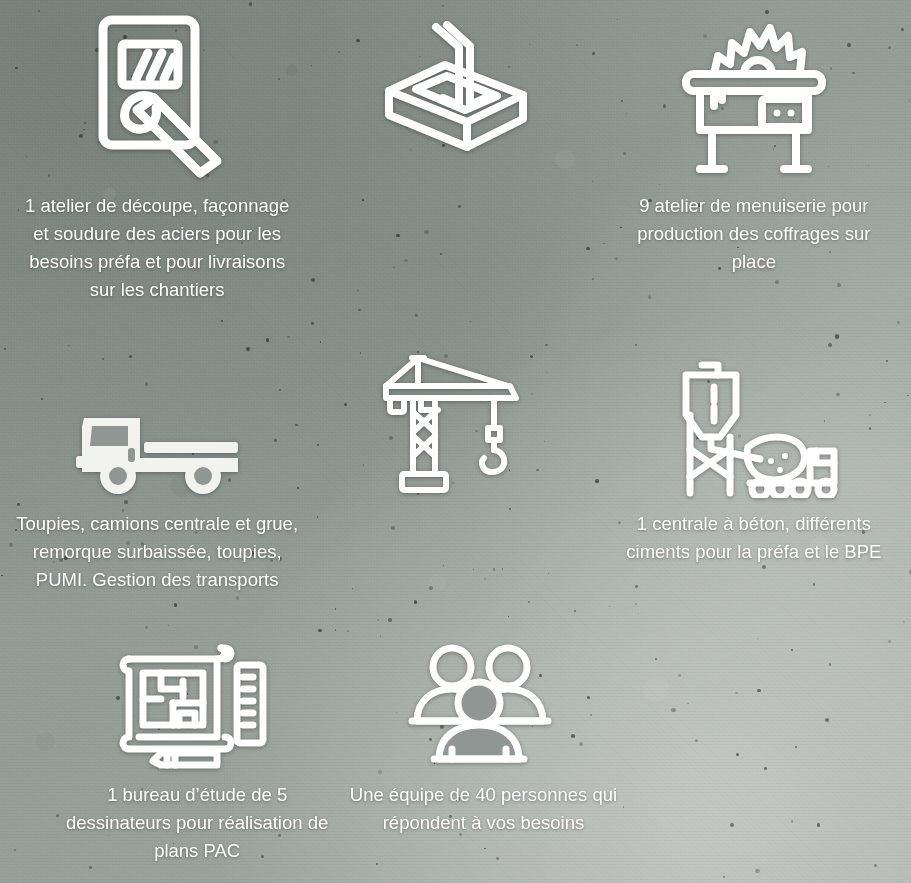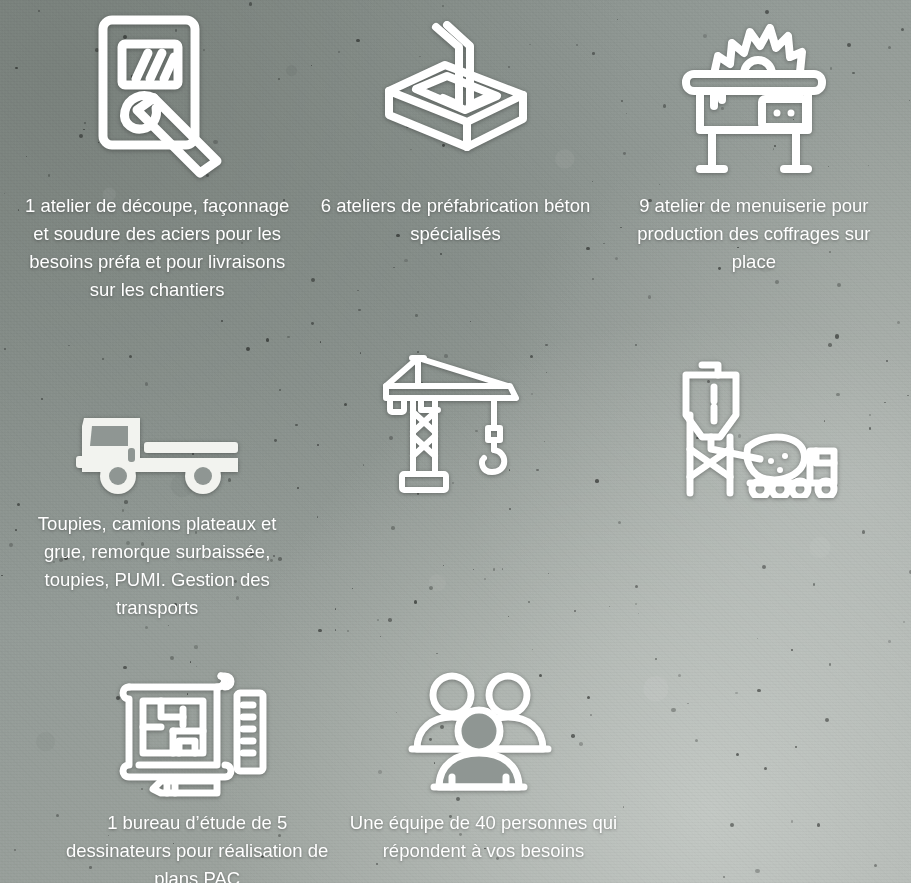--- a/index.html
+++ b/index.html
@@ -419,21 +419,20 @@
           <path d="M150 76 L150 100 L94 128"></path>
 
           <path d="M43 70 L74 57 L124 77 L92 91 Z"></path>
 
           <path d="M63 8 L86 28 L86 86"></path>
           <path d="M74 6 L97 27 L97 86"></path>
           <path d="M86 86 L70 79"></path>
           <path d="M97 86 L112 79"></path>
         </svg>
       </div>
-      <div class="caption">6 ateliers de préfabrication béton spécialisés</div>
     </div>
 
     <div class="card r1c3">
       <div class="icon-wrap">
         <svg width="160" height="168" viewBox="0 0 160 168" fill="none" stroke="#ffffff" stroke-width="8" stroke-linecap="round" stroke-linejoin="round">
 
           <path d="M40 62 L44 44 L56 52 L58 31 L70 41 L76 20 L86 34 L96 16 L102 36 L114 24 L116 45 L128 40 L126 60"></path>
 
           <path d="M70 62 A14 14 0 0 1 98 62"></path>
 
@@ -474,21 +473,21 @@
           <rect x="58" y="50" width="7" height="14" rx="3" fill="#8f9693"></rect>
 
           <rect x="6" y="58" width="10" height="12" rx="3"></rect>
 
           <circle cx="48" cy="78" r="18" fill="#f2f3ef"></circle>
           <circle cx="48" cy="78" r="9" fill="#8f9693"></circle>
           <circle cx="133" cy="78" r="18" fill="#f2f3ef"></circle>
           <circle cx="133" cy="78" r="9" fill="#8f9693"></circle>
         </svg>
       </div>
-      <div class="caption">Toupies, camions plateaux et grue, remorque surbaissée, toupies, PUMI. Gestion des transports</div>
+      <div class="caption">Toupies, camions centrale et grue, remorque surbaissée, toupies, PUMI. Gestion des transports</div>
     </div>
 
     <div class="card">
       <div class="icon-wrap">
         <svg width="150" height="152" viewBox="0 0 150 152" fill="none" stroke="#ffffff" stroke-width="6" stroke-linecap="round" stroke-linejoin="round">
 
           <path d="M32 12 L44 12"></path>
           <path d="M38 12 L38 40"></path>
 
           <path d="M6 40 L130 40 L136 52 L6 52 Z"></path>
@@ -544,20 +543,21 @@
           <path d="M148 98 L148 110 L166 110"></path>
 
           <path d="M82 130 L142 130"></path>
 
           <circle cx="92" cy="136" r="8"></circle>
           <circle cx="112" cy="136" r="8"></circle>
           <circle cx="132" cy="136" r="8"></circle>
           <circle cx="158" cy="136" r="8"></circle>
         </svg>
       </div>
+      <div class="caption">1 centrale à béton, différents ciments pour la préfa et le BPE</div>
     </div>
   </div>
 
   <div class="grid row3">
 
     <div class="card r3c1">
       <div class="icon-wrap">
         <svg width="160" height="132" viewBox="0 0 160 132" fill="none" stroke="#ffffff" stroke-width="7" stroke-linecap="round" stroke-linejoin="round">
 
           <path d="M12 22 L100 22 L100 100 L22 100"></path>

